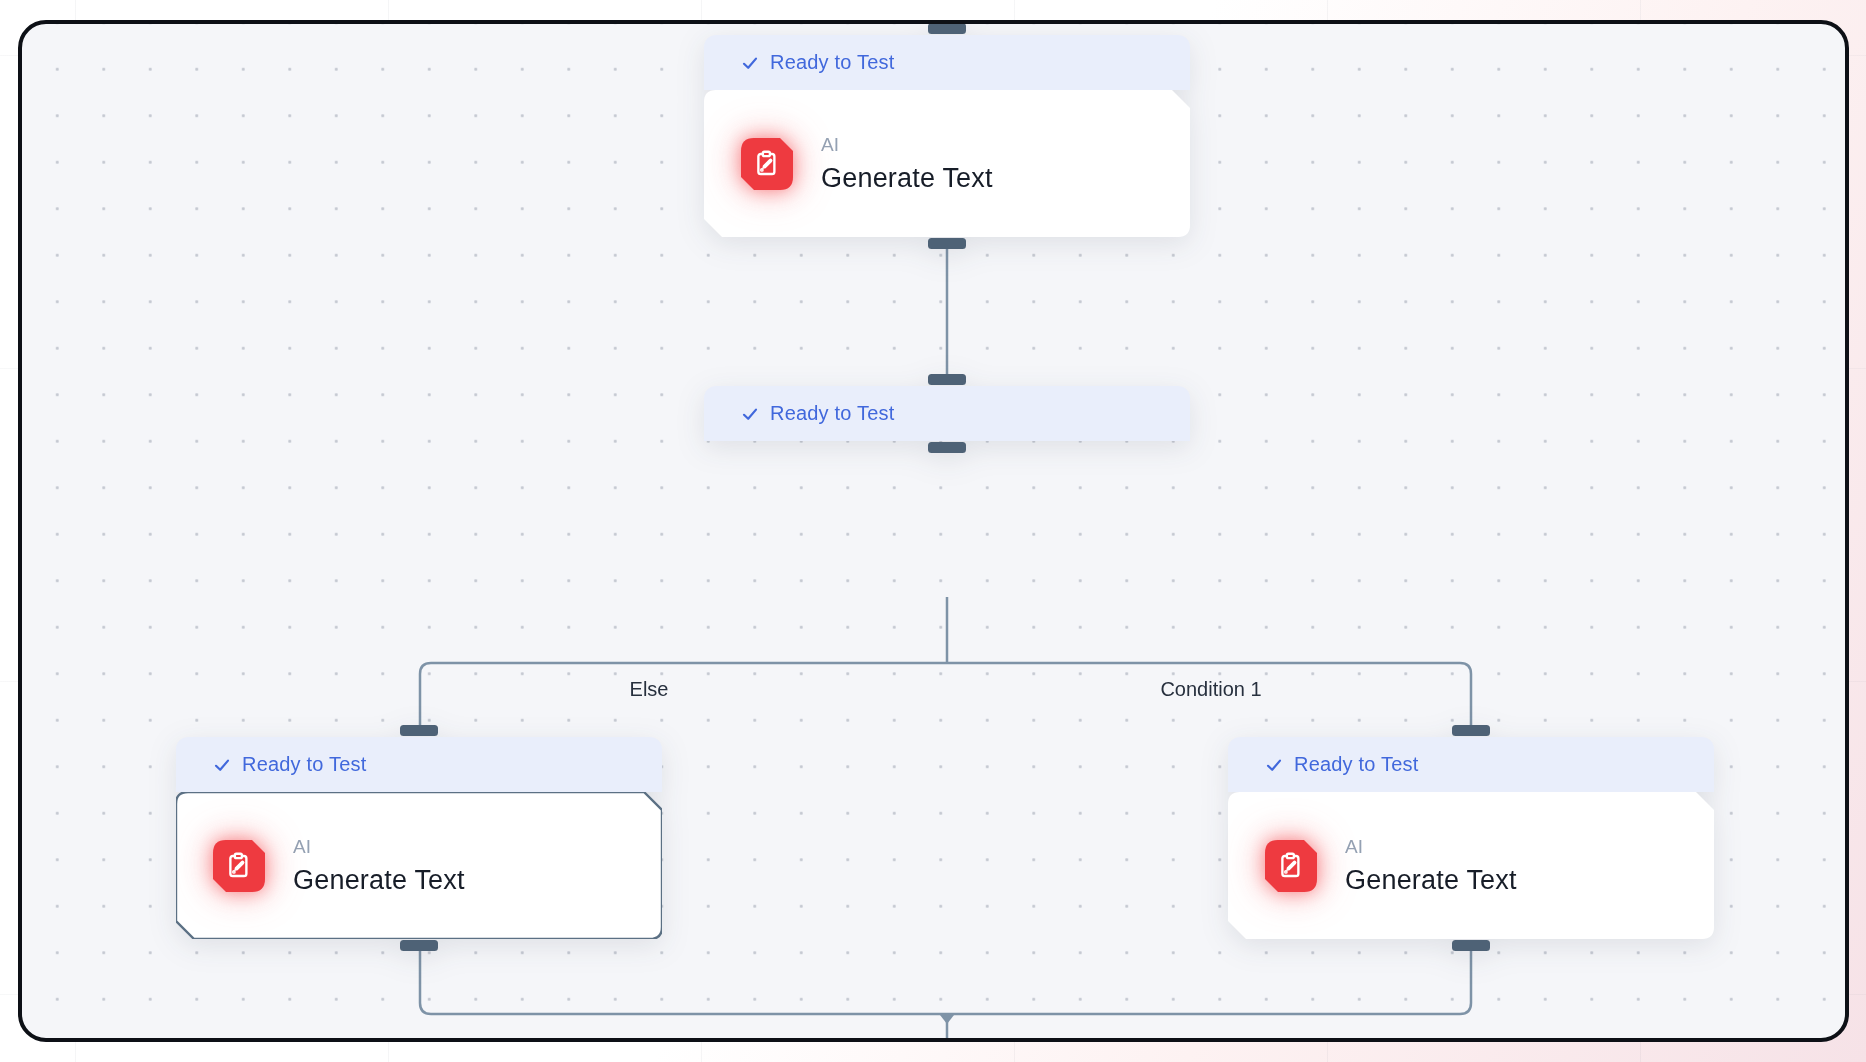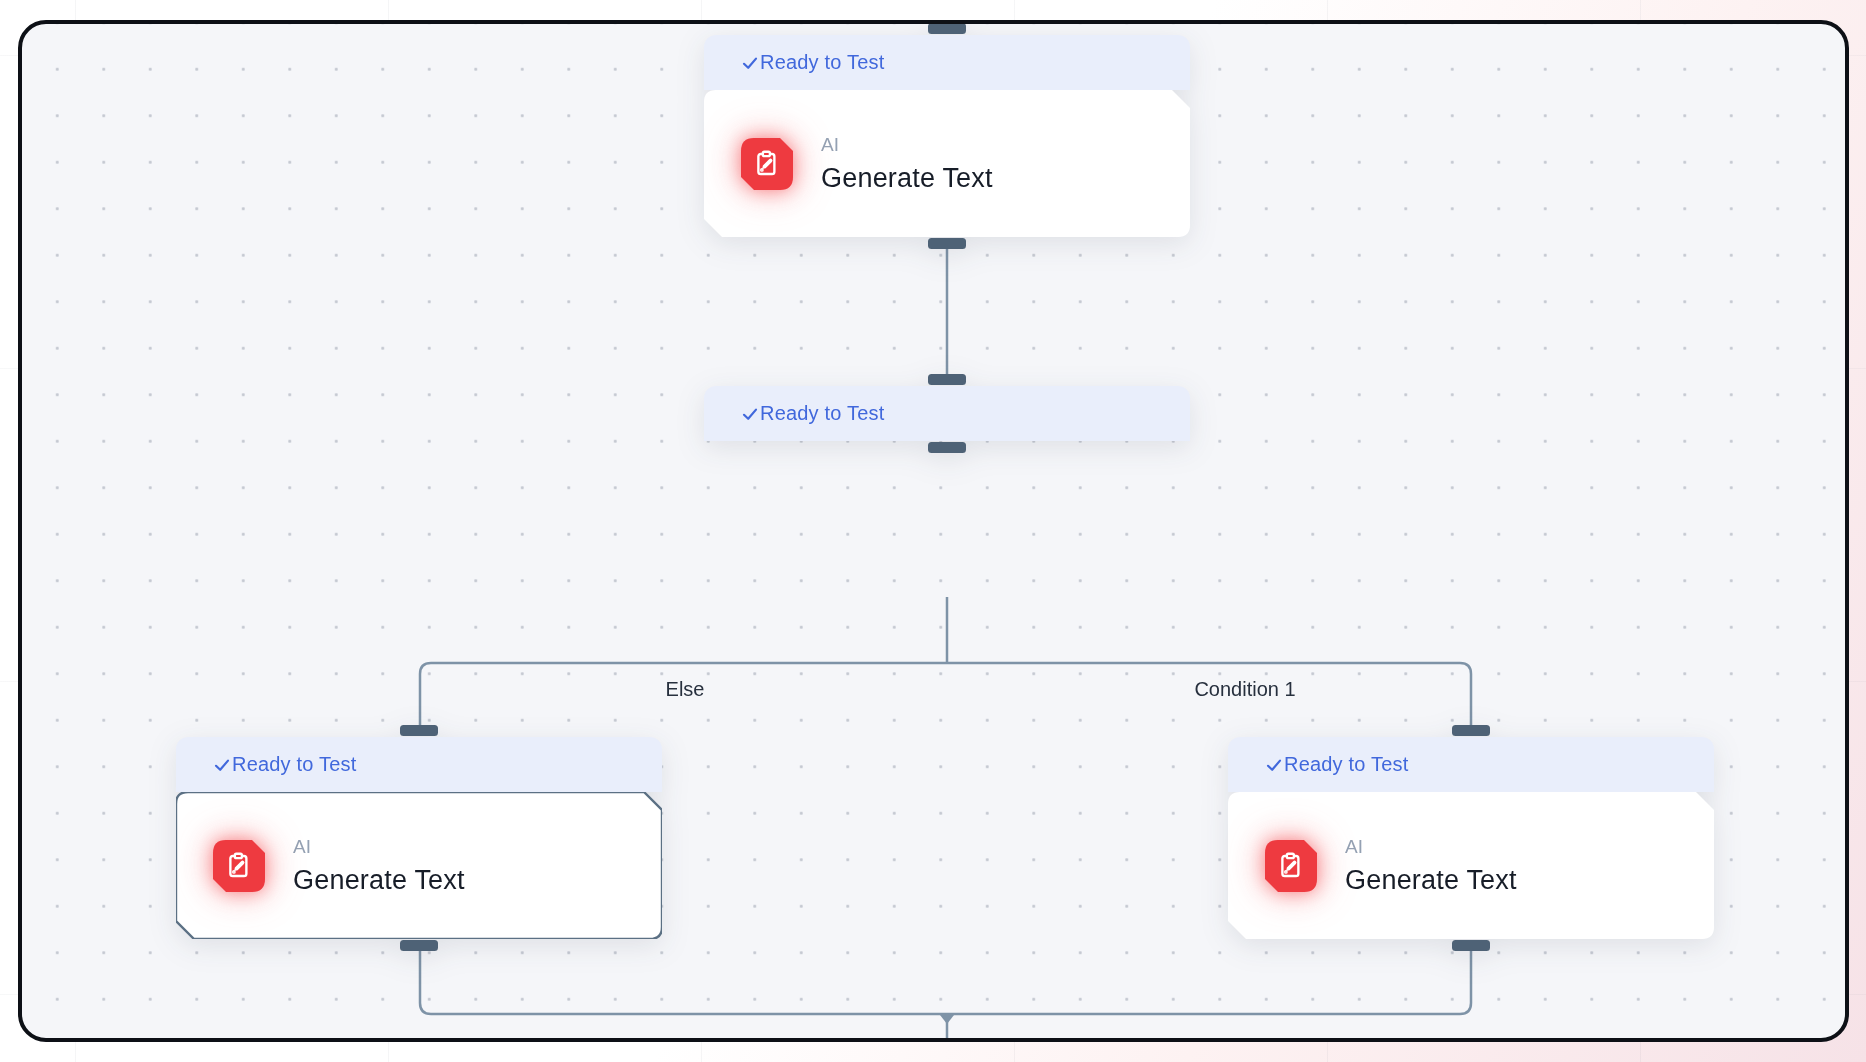--- a/index.html
+++ b/index.html
@@ -40,21 +40,21 @@
   
   .node { position:absolute; width:486px; filter:drop-shadow(0 7px 14px rgba(25,35,60,0.10)); }
   .pos-a { left:682px; top:11px; }
   .pos-b { left:682px; top:362px; }
   .pos-c { left:154px; top:713px; }
   .pos-d { left:1206px; top:713px; }
 
   .node-header {
     position:relative; height:55px; background:#e9eefb;
     border-radius:12px 12px 0 0;
-    display:flex; align-items:center; padding-left:37px; gap:1px;
+    display:flex; align-items:center; padding-left:37px; gap:11px;
   }
   .check { width:18px; height:18px; }
   .status-text { font-size:20px; font-weight:500; color:#4168dc; letter-spacing:0.2px; }
 
   .node-body { position:relative; width:388px; height:147px; }
   .body-shape { position:absolute; inset:0; width:486px; height:147px; }
   .body-shape path { fill:#ffffff; }
   .node.selected .body-shape path { stroke:#5b7084; stroke-width:2.4; }
 
   .body-content {
@@ -87,22 +87,22 @@
       <g fill="none" stroke="#7e93a7" stroke-width="2.5">
         <path d="M947,243 V380"></path>
         <path d="M947,597 V663"></path>
         <path d="M420,730 V674 Q420,663 431,663 H1460 Q1471,663 1471,674 V730"></path>
         <path d="M420,946 V1003 Q420,1014 431,1014 H1460 Q1471,1014 1471,1003 V946"></path>
         <path d="M947,1014 V1042"></path>
       </g>
       <path d="M940,1015 h14 l-7,9 Z" fill="#7e93a7"></path>
     </svg>
 
-    <div class="edge-label" style="left:663px; top:665px;">Else</div>
-    <div class="edge-label" style="left:1223px; top:665px;text-align:center;">Condition 1</div>
+    <div class="edge-label" style="left:627px; top:665px;">Else</div>
+    <div class="edge-label" style="left:1189px; top:665px;text-align:center;">Condition 1</div>
 
     <div class="node pos-a">
       <div class="handle handle-top"></div>
       <div class="node-header">
         <svg class="check" viewBox="0 0 18 18">
           <path d="M3 9.8 7.2 13.8 15 4.6" fill="none" stroke-width="2.2" stroke-linecap="round" stroke-linejoin="round" stroke="#4168dc"></path>
         </svg>
         <span class="status-text">Ready to Test</span>
       </div>
       <div class="node-body">

